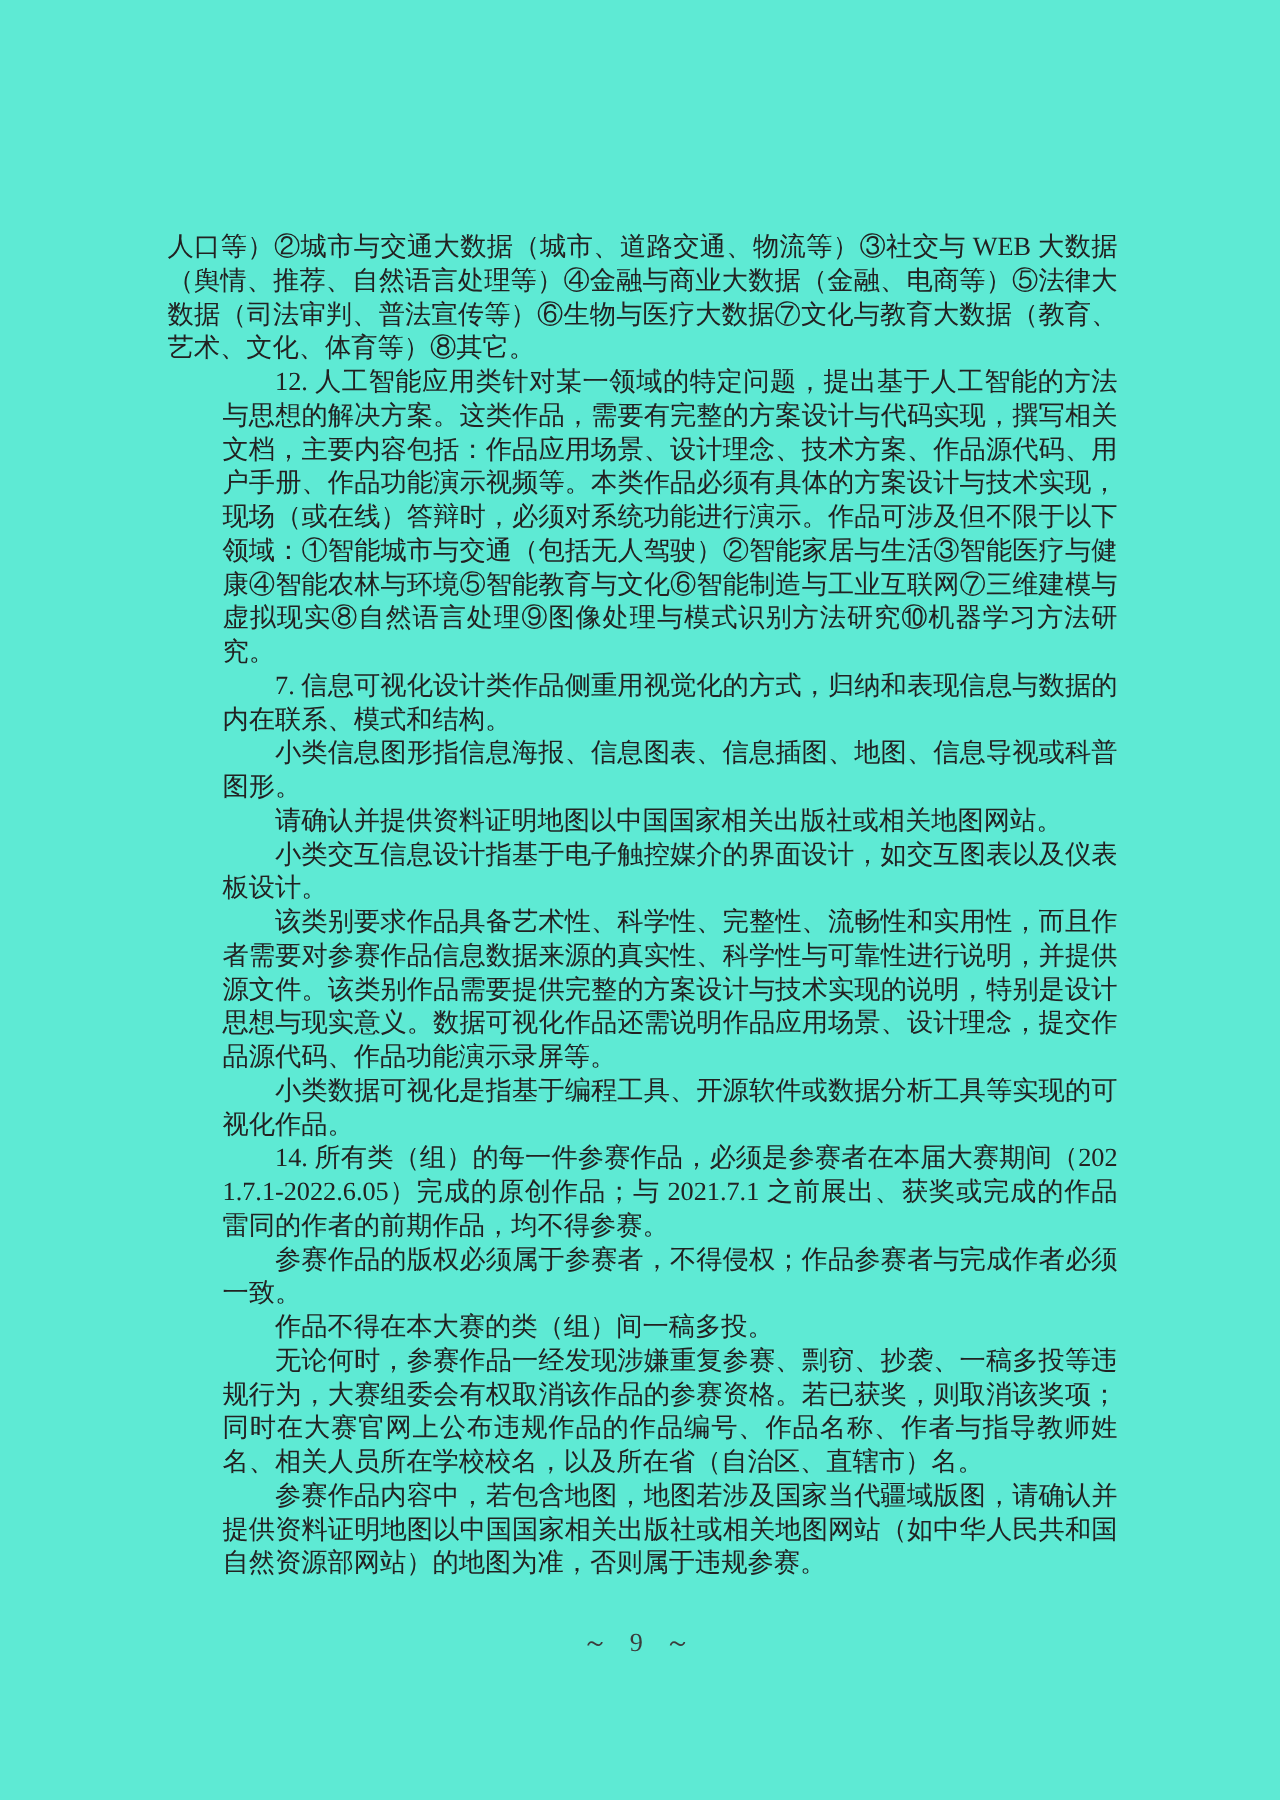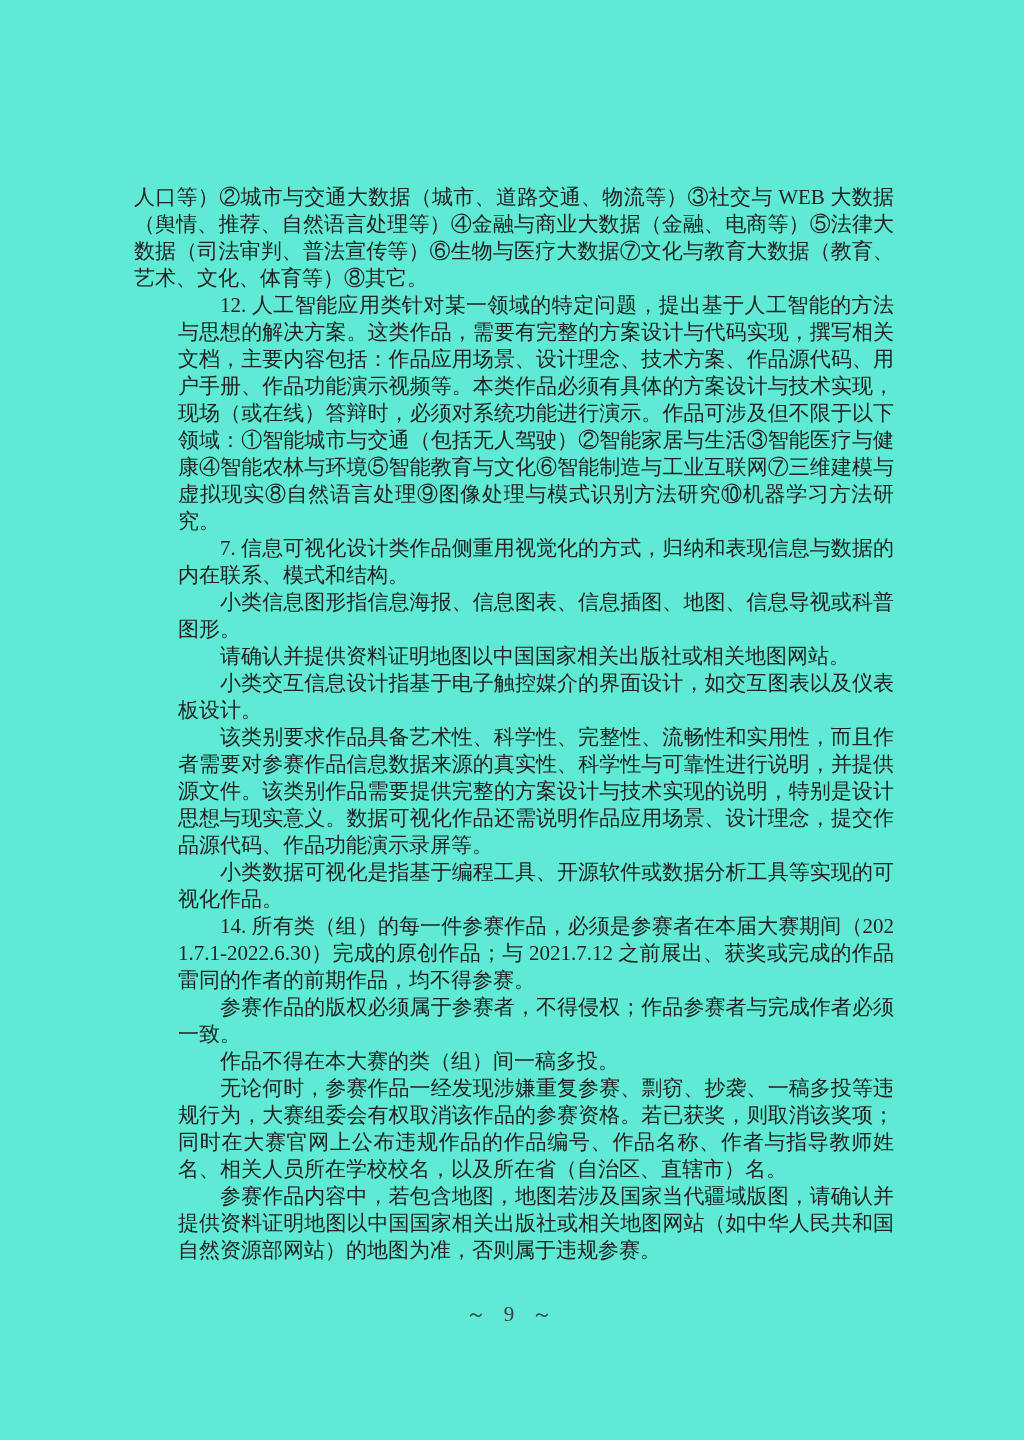--- a/index.html
+++ b/index.html
@@ -52,20 +52,20 @@
 <div class="page">
   <div class="content" id="paragraphs">
       <p>人口等）②城市与交通大数据（城市、道路交通、物流等）③社交与 WEB 大数据（舆情、推荐、自然语言处理等）④金融与商业大数据（金融、电商等）⑤法律大数据（司法审判、普法宣传等）⑥生物与医疗大数据⑦文化与教育大数据（教育、艺术、文化、体育等）⑧其它。</p>
       <p class="indent">12. 人工智能应用类针对某一领域的特定问题，提出基于人工智能的方法与思想的解决方案。这类作品，需要有完整的方案设计与代码实现，撰写相关文档，主要内容包括：作品应用场景、设计理念、技术方案、作品源代码、用户手册、作品功能演示视频等。本类作品必须有具体的方案设计与技术实现，现场（或在线）答辩时，必须对系统功能进行演示。作品可涉及但不限于以下领域：①智能城市与交通（包括无人驾驶）②智能家居与生活③智能医疗与健康④智能农林与环境⑤智能教育与文化⑥智能制造与工业互联网⑦三维建模与虚拟现实⑧自然语言处理⑨图像处理与模式识别方法研究⑩机器学习方法研究。</p>
       <p class="indent">7. 信息可视化设计类作品侧重用视觉化的方式，归纳和表现信息与数据的内在联系、模式和结构。</p>
       <p class="indent">小类信息图形指信息海报、信息图表、信息插图、地图、信息导视或科普图形。</p>
       <p class="indent">请确认并提供资料证明地图以中国国家相关出版社或相关地图网站。</p>
       <p class="indent">小类交互信息设计指基于电子触控媒介的界面设计，如交互图表以及仪表板设计。</p>
       <p class="indent">该类别要求作品具备艺术性、科学性、完整性、流畅性和实用性，而且作者需要对参赛作品信息数据来源的真实性、科学性与可靠性进行说明，并提供源文件。该类别作品需要提供完整的方案设计与技术实现的说明，特别是设计思想与现实意义。数据可视化作品还需说明作品应用场景、设计理念，提交作品源代码、作品功能演示录屏等。</p>
       <p class="indent">小类数据可视化是指基于编程工具、开源软件或数据分析工具等实现的可视化作品。</p>
-      <p class="indent">14. 所有类（组）的每一件参赛作品，必须是参赛者在本届大赛期间（2021.7.1-2022.6.30）完成的原创作品；与 2021.7.12 之前展出、获奖或完成的作品雷同的作者的前期作品，均不得参赛。</p>
+      <p class="indent">14. 所有类（组）的每一件参赛作品，必须是参赛者在本届大赛期间（2021.7.1-2022.6.05）完成的原创作品；与 2021.7.1 之前展出、获奖或完成的作品雷同的作者的前期作品，均不得参赛。</p>
       <p class="indent">参赛作品的版权必须属于参赛者，不得侵权；作品参赛者与完成作者必须一致。</p>
       <p class="indent">作品不得在本大赛的类（组）间一稿多投。</p>
       <p class="indent">无论何时，参赛作品一经发现涉嫌重复参赛、剽窃、抄袭、一稿多投等违规行为，大赛组委会有权取消该作品的参赛资格。若已获奖，则取消该奖项；同时在大赛官网上公布违规作品的作品编号、作品名称、作者与指导教师姓名、相关人员所在学校校名，以及所在省（自治区、直辖市）名。</p>
       <p class="indent">参赛作品内容中，若包含地图，地图若涉及国家当代疆域版图，请确认并提供资料证明地图以中国国家相关出版社或相关地图网站（如中华人民共和国自然资源部网站）的地图为准，否则属于违规参赛。</p>
     </div>
   <div class="page-number">～ 9 ～</div>
 </div>
 
 </body></html>

